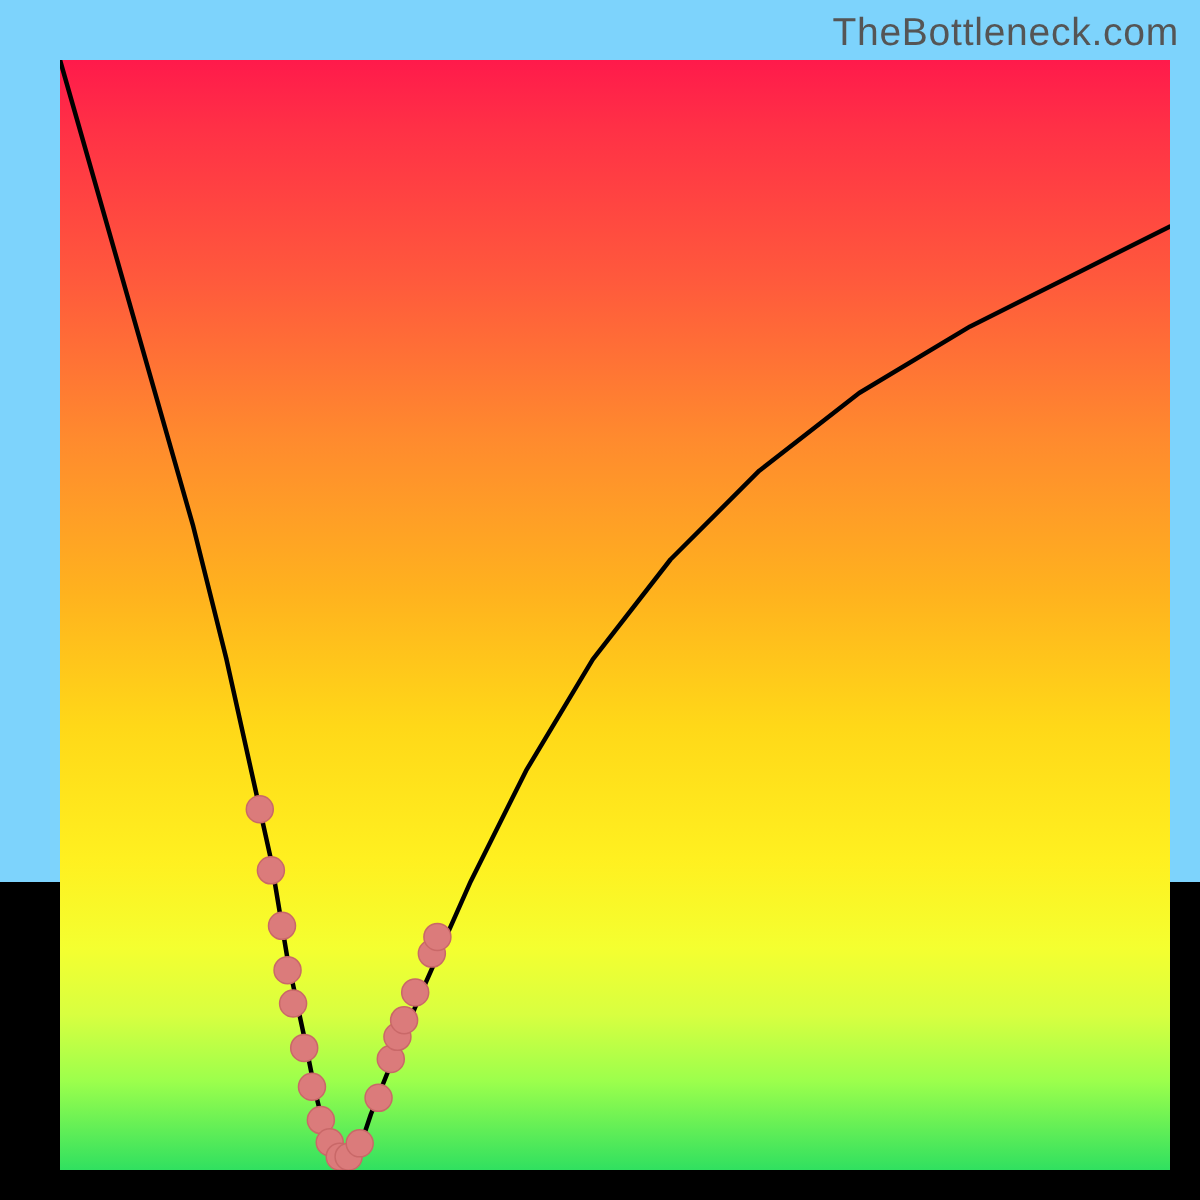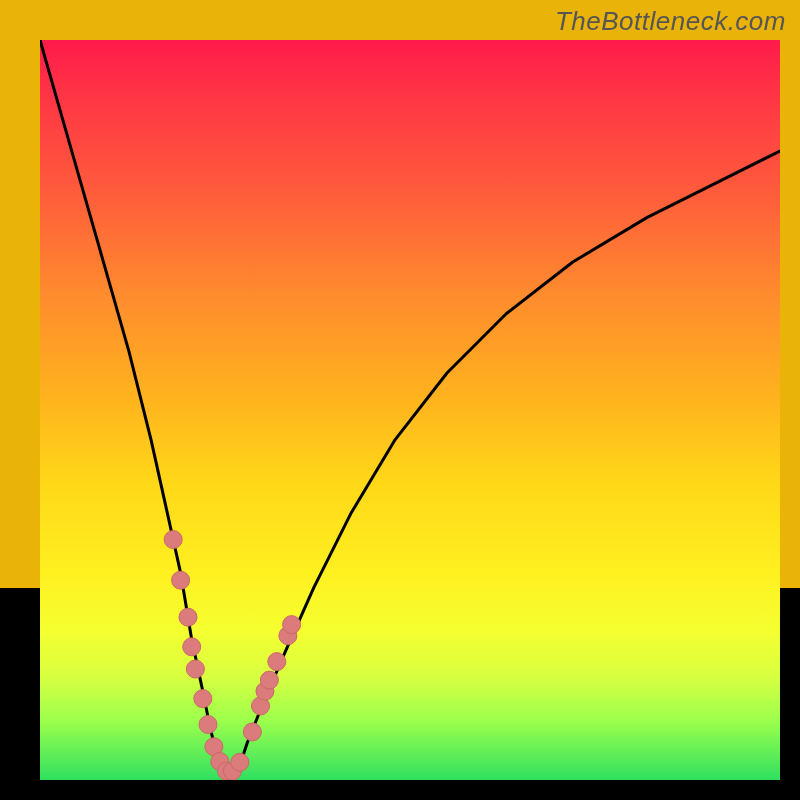--- a/index.html
+++ b/index.html
@@ -8,22 +8,21 @@
     width: 800px;
     height: 800px;
     overflow: hidden;
     background: #000;
     font-family: Arial, Helvetica, sans-serif;
   }
   .stage {
     position: relative;
     width: 800px;
     height: 588px;
-    background: #eab308;
-    font-style: italic;
+    background: #7dd3fc;
   }
   .watermark {
     position: absolute;
     top: 6px;
     right: 14px;
     color: #555;
     font-size: 26px;
     letter-spacing: 0.5px;
     font-weight: 500;
     z-index: 10;

